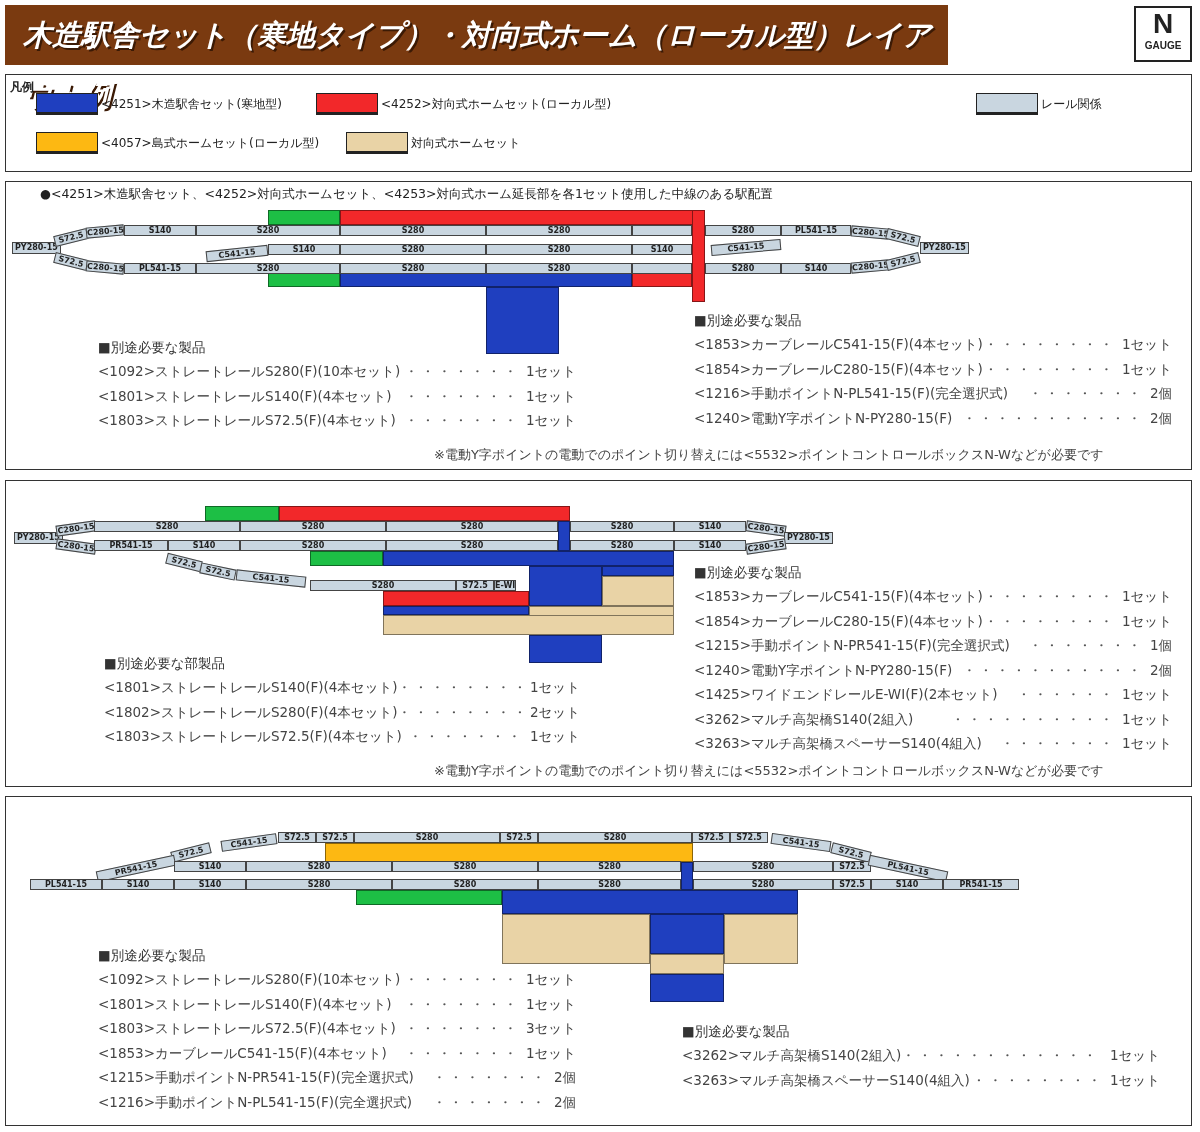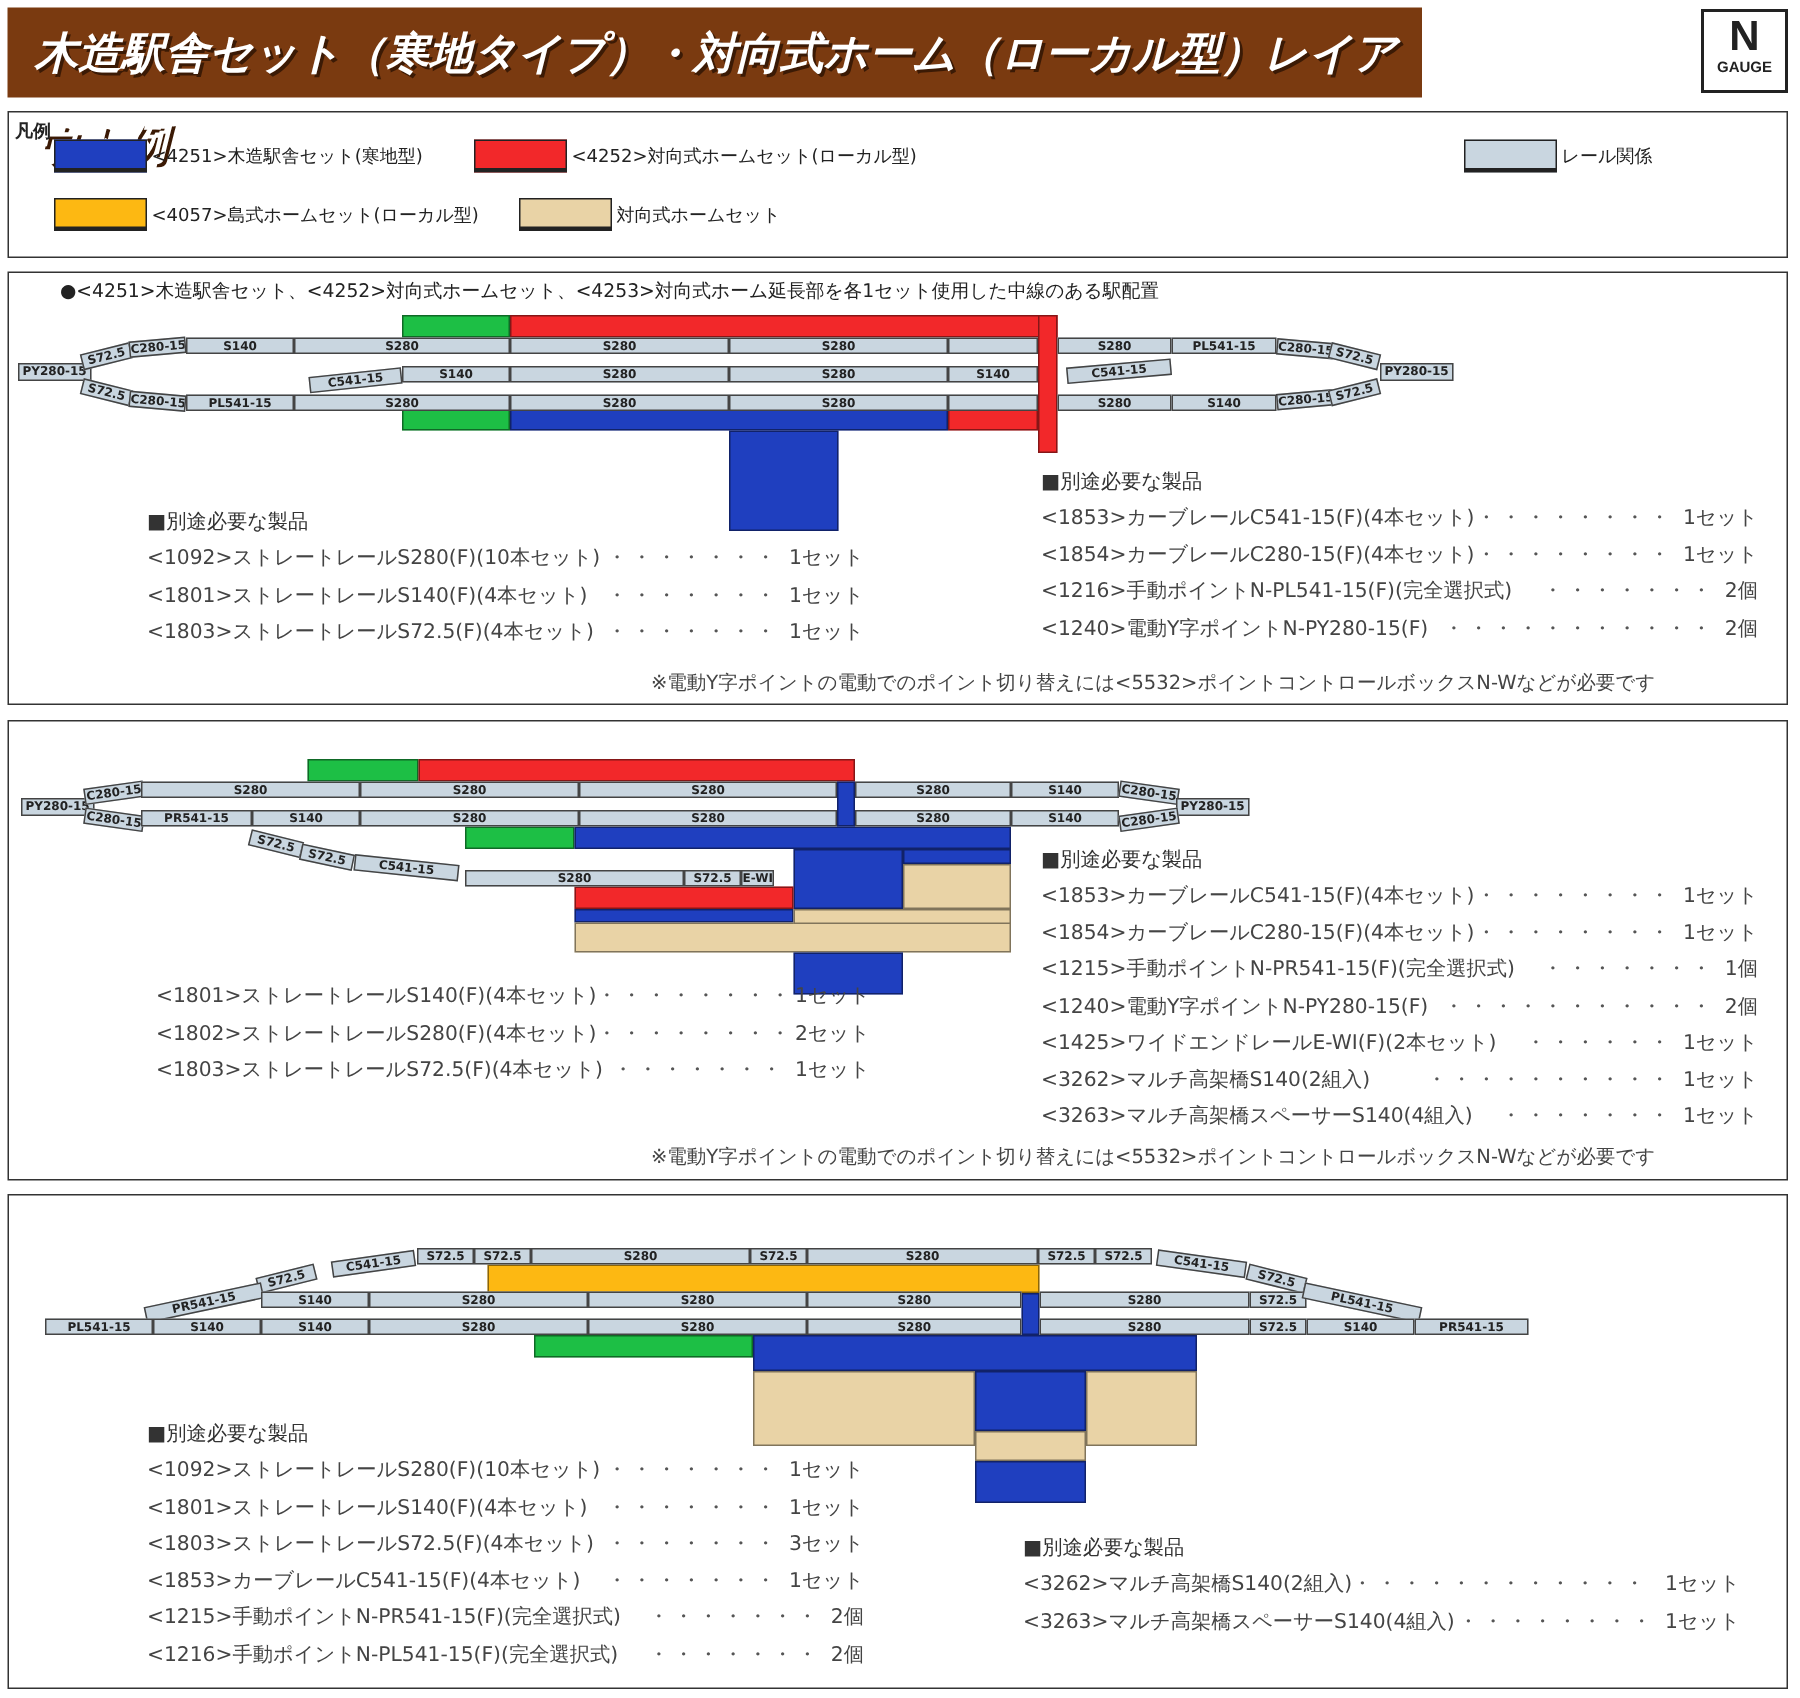--- a/index.html
+++ b/index.html
@@ -181,20 +181,21 @@
   <div class="rail" style="left:564px;top:59px;width:104px">S280</div>
   <div class="rail" style="left:668px;top:59px;width:72px">S140</div>
   <div class="rail" style="left:740px;top:60px;width:40px;transform:rotate(-8deg)">C280-15</div>
   <div class="rail" style="left:160px;top:76px;width:36px;transform:rotate(14deg)">S72.5</div>
   <div class="rail" style="left:194px;top:85px;width:36px;transform:rotate(12deg)">S72.5</div>
   <div class="rail" style="left:230px;top:92px;width:70px;transform:rotate(6deg)">C541-15</div>
   <div class="rail" style="left:304px;top:99px;width:146px">S280</div>
   <div class="rail" style="left:450px;top:99px;width:38px">S72.5</div>
   <div class="rail" style="left:488px;top:99px;width:22px">E-WI</div>
   <div class="parts" style="left:98px;top:174px;width:476px">
+    <div class="ph">■別途必要な部製品</div>
     <div class="row">
         <span>&lt;1801&gt;ストレートレールS140(F)(4本セット)</span>
         <span class="dots">・・・・・・・・</span>
         <span class="qty">1セット</span>
       </div>
     <div class="row">
         <span>&lt;1802&gt;ストレートレールS280(F)(4本セット)</span>
         <span class="dots">・・・・・・・・</span>
         <span class="qty">2セット</span>
       </div>

